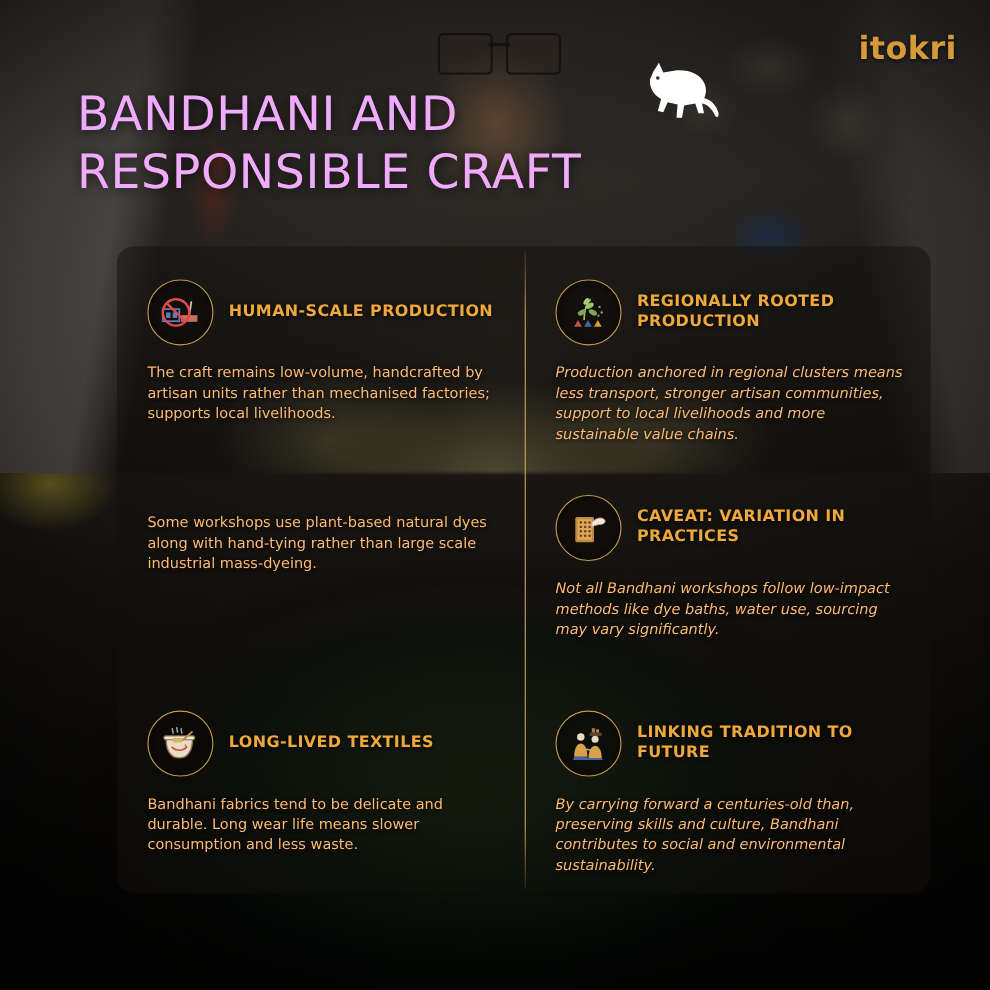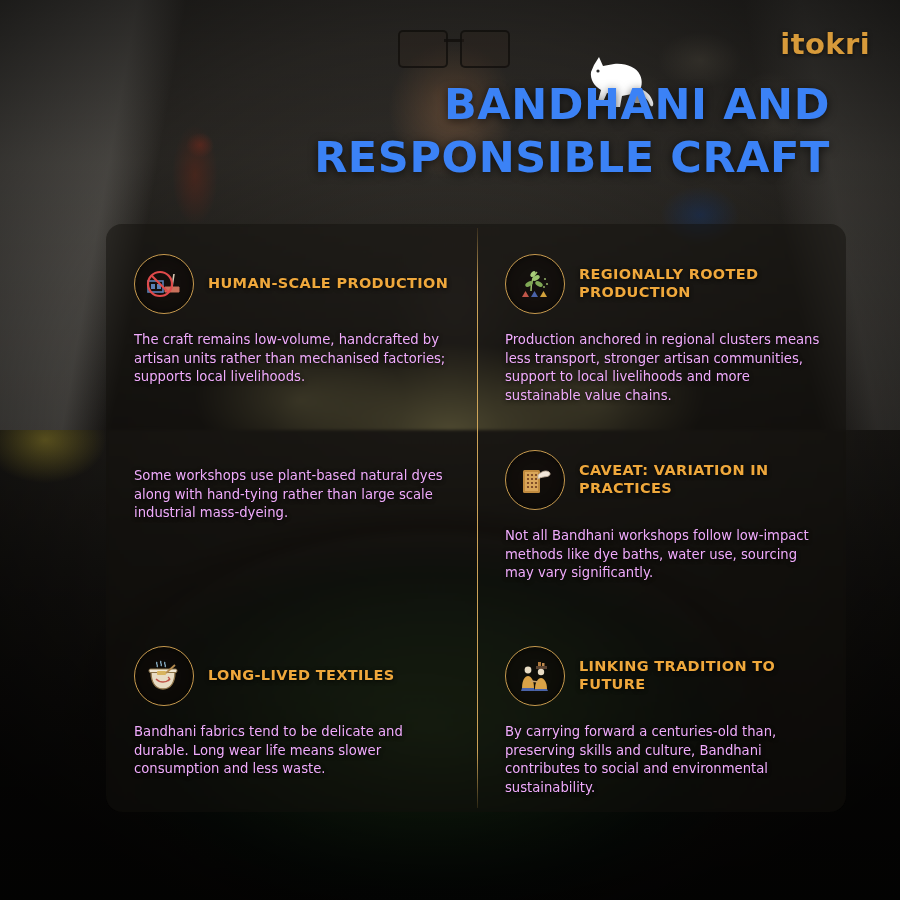--- a/index.html
+++ b/index.html
@@ -98,24 +98,24 @@
     text-shadow: 0 1px 4px rgba(0,0,0,.7);
   }
 
   .cow-mark {
     position: absolute; left: 574px; top: 55px;
     width: 84px; height: 58px;
   }
 
   .title {
     position: absolute; left: 0; right: 0; top: 78px;
-    text-align: right;
-    color: #3b82f6;
+    text-align: left;
+    color: #f0abfc;
     font-size: 43px; line-height: 1.23;
-    font-weight: 700; letter-spacing: .6px;
+    font-weight: 400; letter-spacing: .6px;
     font-family: "DejaVu Sans", sans-serif;
     text-shadow: 0 2px 10px rgba(0,0,0,.65);
     padding: 0 70px;
   }
   .title .ln { display: block; }
 
   
   .panel {
     position: absolute;
     left: 106px; top: 224px; width: 740px; height: 588px;
@@ -158,27 +158,27 @@
   .card-title {
     color: #EFA83C;
     font-size: 14.5px; font-weight: 700; line-height: 1.22;
     letter-spacing: .35px;
     font-family: "DejaVu Sans", sans-serif;
     text-shadow: 0 1px 4px rgba(0,0,0,.8);
     max-width: 250px;
   }
   .card-body {
     margin-top: 17px;
-    color: #f0abfc;
+    color: #fdba74;
     font-size: 13.2px; line-height: 1.42;
     font-family: "DejaVu Sans", sans-serif;
     text-shadow: 0 1px 4px rgba(0,0,0,.85);
     max-width: 330px;
   }
-  .card.right .card-body { max-width: 336px; }
+  .card.right .card-body { max-width: 336px; font-style: italic; }
 </style>
 </head>
 <body>
 
 <div id="poster">
 
   <div class="bg-photo">
     <div class="bg-upper">
       <div class="glasses">
         <div class="lens l"></div>

